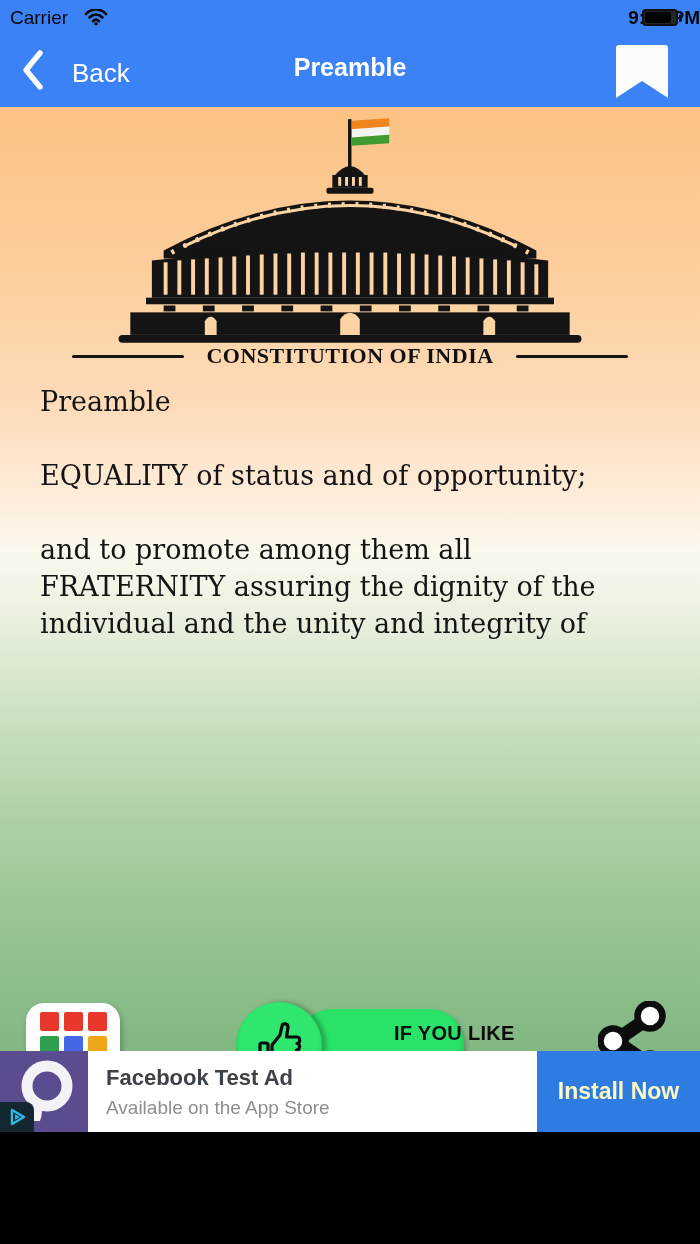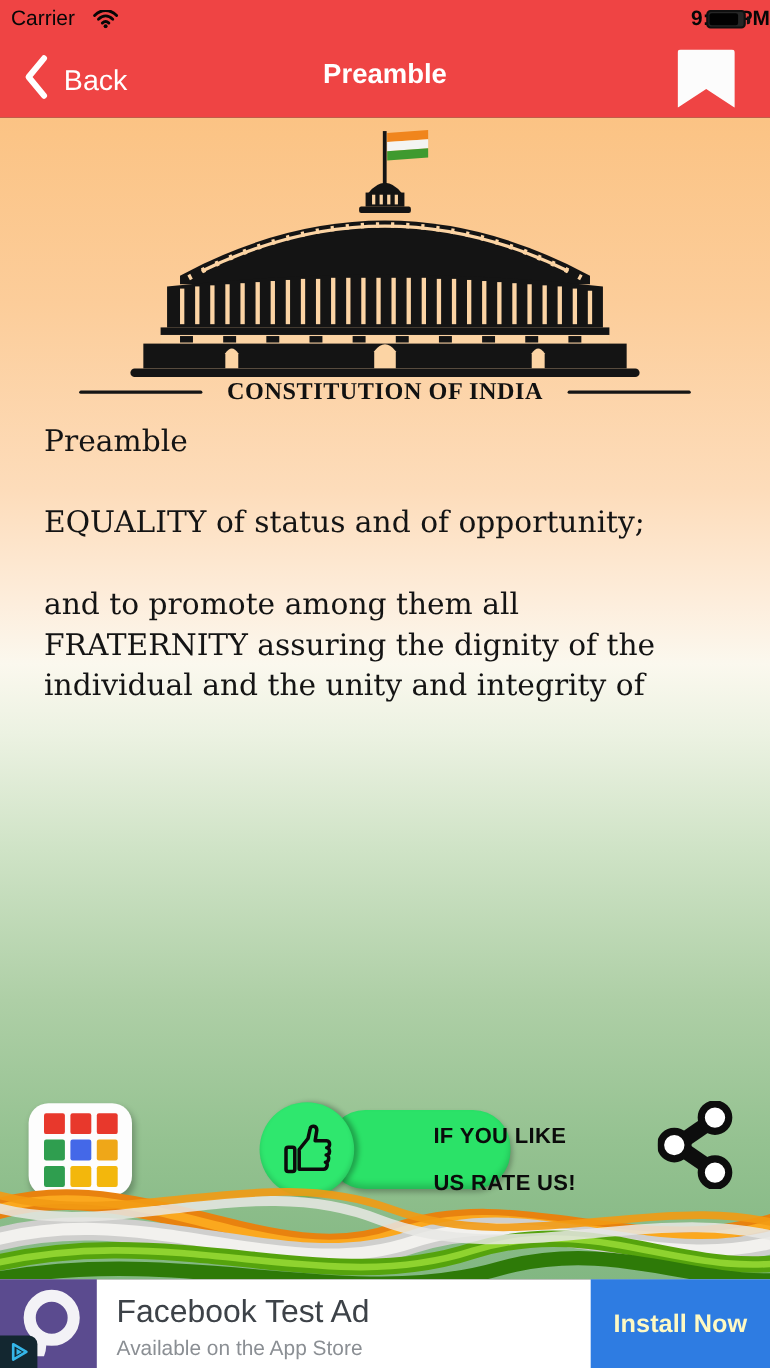--- a/index.html
+++ b/index.html
@@ -1,40 +1,40 @@
 <!DOCTYPE html>
 <html><head>
 <meta charset="utf-8">
 <style>
   * { margin:0; padding:0; box-sizing:border-box; }
   html,body { width:700px; height:1244px; overflow:hidden; background:#000;
               font-family:"Liberation Sans", sans-serif; }
 
   
-  .topbar { position:relative; width:700px; height:107px; background:#ef4444; }
+  .topbar { position:relative; width:700px; height:107px; background:#3b82f6; }
   .statusbar { position:absolute; top:0; left:0; right:0; height:35px; }
   .carrier { position:absolute; left:10px; top:7px; font-size:19px; color:#070707; }
   .wifi { position:absolute; left:84px; top:9px; }
   .time { position:absolute; left:0; right:0; top:7px; text-align:right;
           font-size:19px; font-weight:600; color:#070707; }
   .battery { position:absolute; right:22px; top:9px; width:36px; height:17px;
              border:2px solid #101010; border-radius:4px; background:#262626; }
   .battery::before { content:""; position:absolute; left:1px; top:1px; bottom:1px; width:26px;
                      background:#020202; border-radius:2px; }
   .battery::after { content:""; position:absolute; right:-6px; top:4px; width:3px; height:7px;
                     background:#101010; border-radius:0 2px 2px 0; }
   .navbar { position:absolute; top:35px; left:0; right:0; height:72px; }
   .back-btn { position:absolute; left:22px; top:14px; display:flex; align-items:center;
-              gap:14px; color:#fff; font-size:26px; cursor:pointer; }
+              gap:28px; color:#fff; font-size:26px; cursor:pointer; }
   .nav-title { position:absolute; left:0; right:0; top:18px; text-align:center;
                color:#fff; font-size:25px; font-weight:700; }
   .bookmark { position:absolute; right:32px; top:10px; }
 
   
-  .content { position:relative; width:700px; height:1056px; overflow:hidden;
+  .content { position:relative; width:700px; height:944px; overflow:hidden;
     background:linear-gradient(180deg,
       #fbc384 0%, #fccd9a 16%, #fddcba 32%, #fdeedd 42%, #fbf8ee 47%,
       #ecf2e2 53%, #cfe3c6 63%, #aecfa6 76%, #95c291 88%, #82b782 100%); }
 
   .monument { position:absolute; left:95px; top:6px; width:510px; height:232px; }
   .coi-row { position:absolute; top:236px; left:0; right:0; display:flex;
              align-items:center; justify-content:center; gap:22px; }
   .coi-line { width:112px; height:3px; background:#151515; border-radius:2px; }
   .coi-text { font-family:"Liberation Serif", serif; font-weight:700; font-size:22px;
               color:#111; letter-spacing:0.5px; }
@@ -69,21 +69,21 @@
   .waves { position:absolute; left:0; top:962px; width:700px; height:94px; }
 
   
   .ad { position:relative; width:700px; height:81px; background:#ffffff; display:flex;
         cursor:pointer; }
   .ad-logo { position:relative; width:88px; height:81px; background:#5b4b8f; flex:none; }
   .adchoices { position:absolute; left:0; bottom:0; width:34px; height:30px;
                background:#132730; border-radius:0 8px 0 0; display:flex;
                align-items:center; justify-content:center; }
   .ad-copy { flex:1; padding:14px 0 0 18px; }
-  .ad-title { font-size:29px; font-weight:400; color:#3d4248; }
+  .ad-title { font-size:22px; font-weight:700; color:#3d4248; }
   .ad-sub { font-size:19px; color:#8b8f94; margin-top:6px; }
   .ad-cta { width:163px; height:81px; background:#2e7ce2; color:#fef9c3; font-size:23px;
             font-weight:700; display:flex; align-items:center; justify-content:center;
             flex:none; }
 </style>
 </head>
 <body>
 
 <div class="topbar">
   <div class="statusbar">

